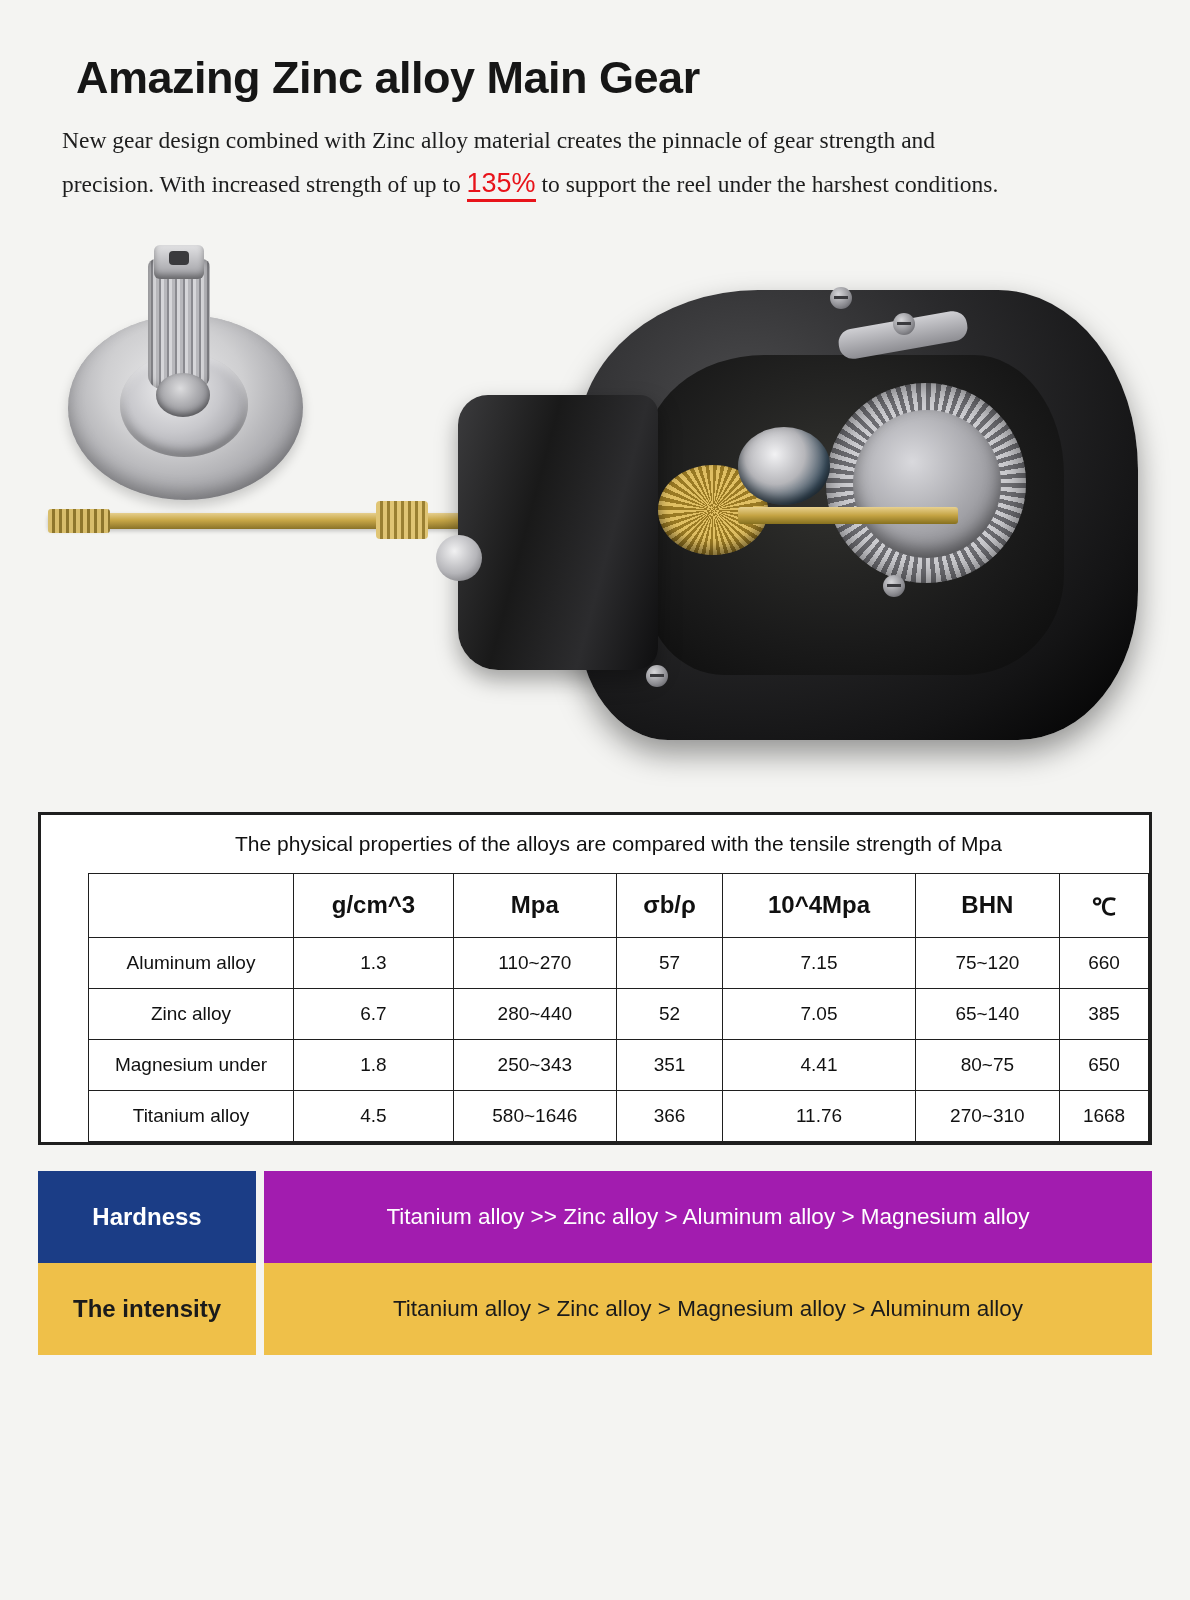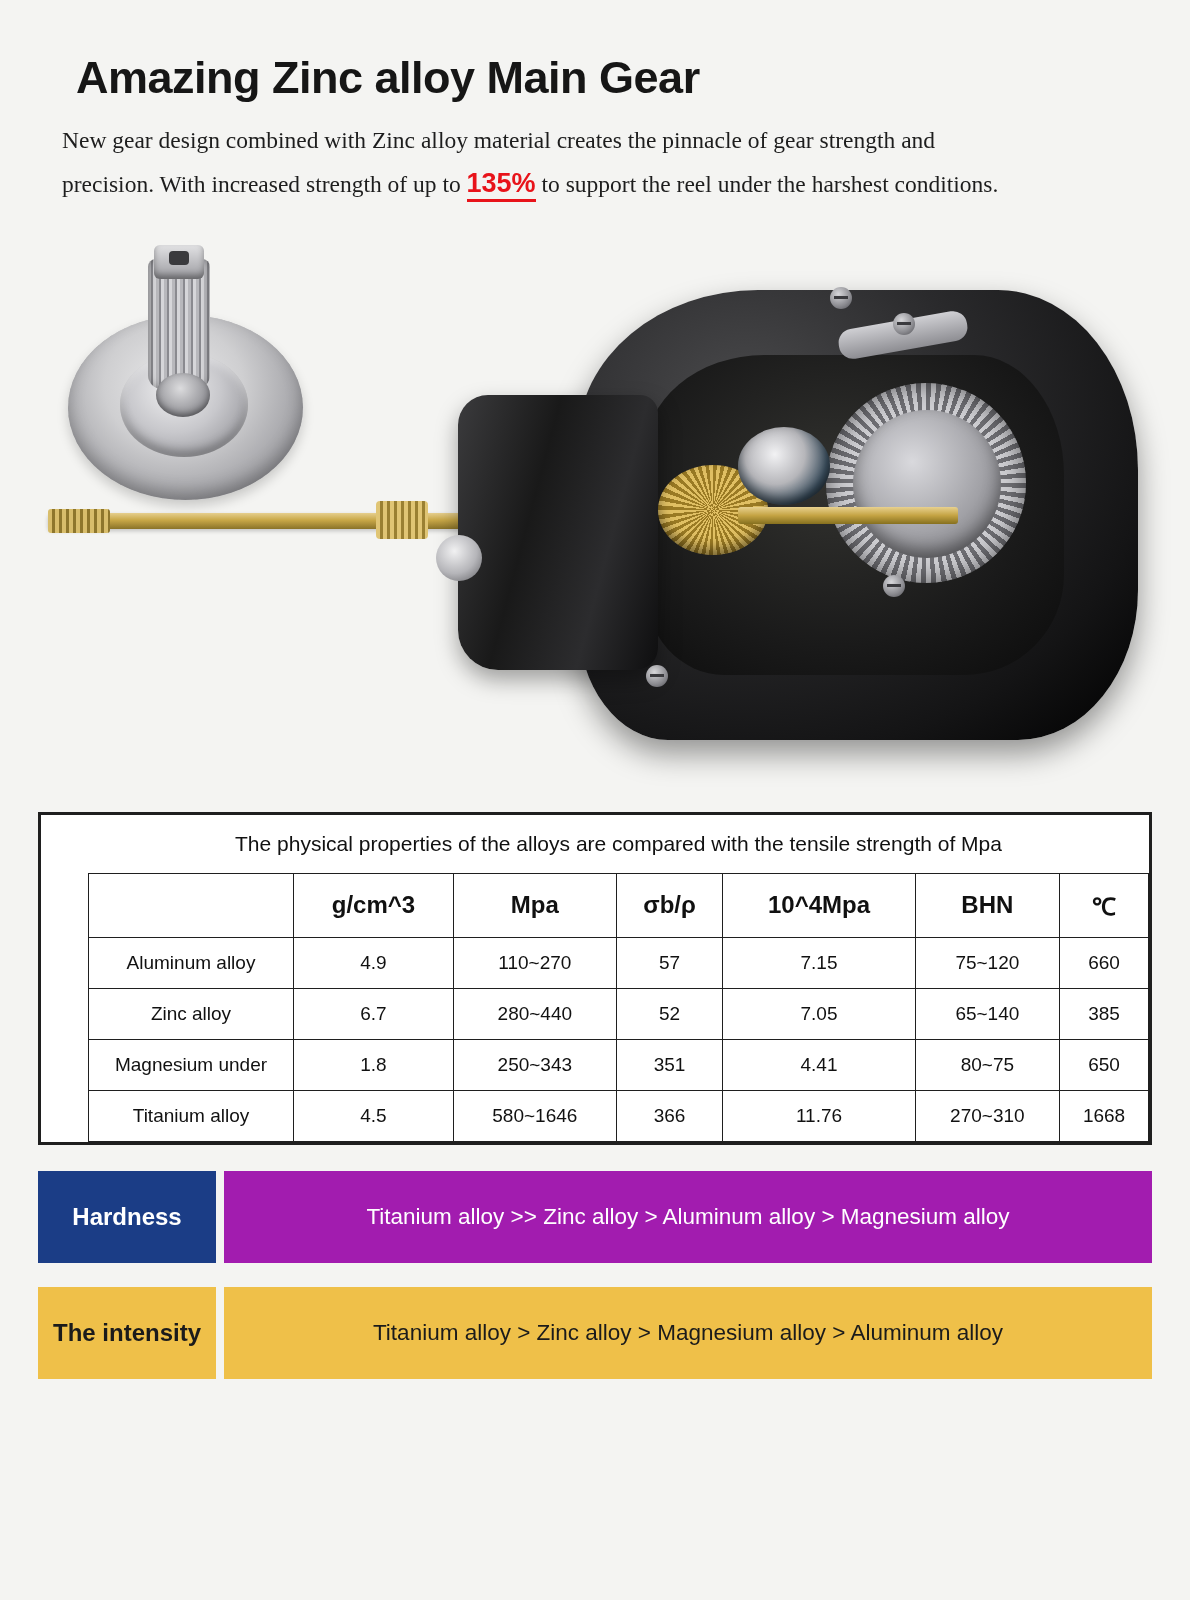--- a/index.html
+++ b/index.html
@@ -39,21 +39,21 @@
     font-size: 23.5px;
     line-height: 1.72;
     color: #1d1d1d;
     margin: 12px 0 0 0;
     padding-left: 24px;
     max-width: 940px;
   }
   .highlight {
     color: #e8131a;
     font-family: "Liberation Sans", sans-serif;
-    font-weight: bold;
+    font-weight: normal;
     font-size: 27px;
     border-bottom: 3px solid #e8131a;
     padding-bottom: 1px;
   }
 
   
   .photo {
     position: relative;
     height: 565px;
     margin-top: 28px;
@@ -291,40 +291,40 @@
   }
   .col-empty { width: 196px; }
 
   
   .rank {
     display: flex;
     margin-top: 26px;
     height: 92px;
   }
   .rank-label {
-    width: 178px;
+    width: 218px;
     display: flex;
     align-items: center;
     justify-content: center;
     font-size: 24px;
     font-weight: bold;
     color: #fff;
   }
   .rank-value {
     flex: 1;
     display: flex;
     align-items: center;
     justify-content: center;
     font-size: 22.5px;
     color: #fff;
     margin-left: 8px;
   }
   .rank.hardness .rank-label { background: #1b3d86; }
   .rank.hardness .rank-value { background: #a21caf; }
-  .rank.intensity { margin-top: 24px; }
+  .rank.intensity { margin-top: 0; }
   .rank.intensity .rank-label { background: #efc049; color: #1b1b1b; }
   .rank.intensity .rank-value { background: #efc049; color: #1b1b1b; }
 </style>
 </head>
 <body>
 
 <div class="page">
 
   <h1 class="title">Amazing Zinc alloy Main Gear</h1>
 
@@ -374,21 +374,21 @@
           <td>g/cm^3</td>
           <td>Mpa</td>
           <td>σb/ρ</td>
           <td>10^4Mpa</td>
           <td>BHN</td>
           <td>℃</td>
         </tr>
 
         <tr>
           <td class="row-label">Aluminum alloy</td>
-          <td>4.9</td>
+          <td>1.3</td>
           <td>110~270</td>
           <td>57</td>
           <td>7.15</td>
           <td>75~120</td>
           <td>660</td>
         </tr>
 
         <tr>
           <td class="row-label">Zinc alloy</td>
           <td>6.7</td>

